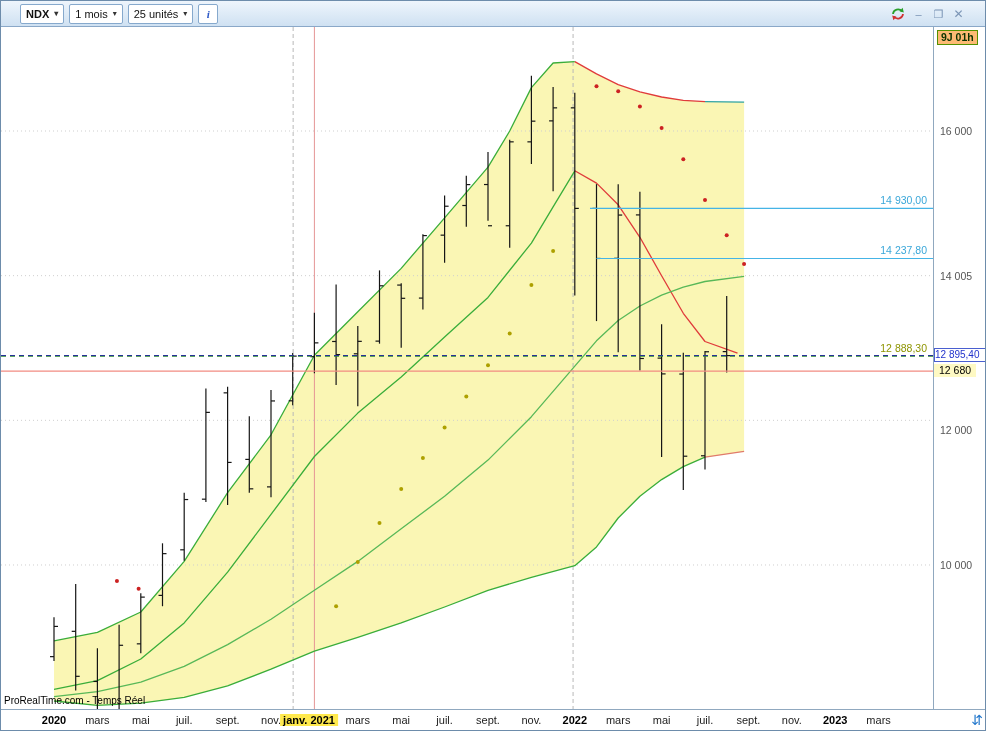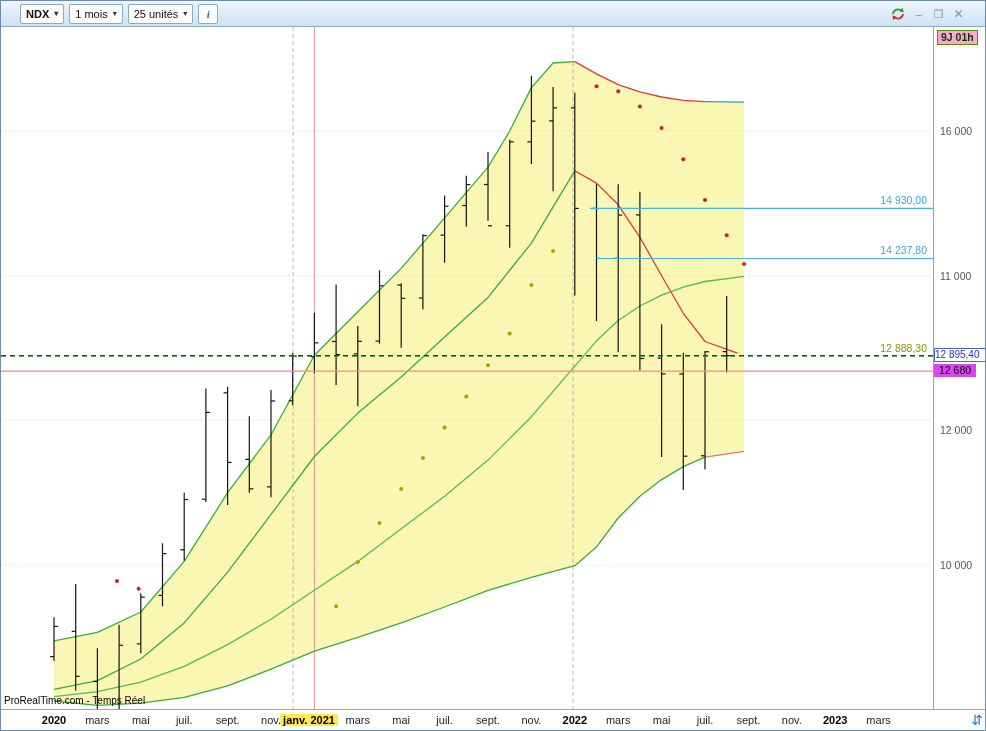--- a/index.html
+++ b/index.html
@@ -20,25 +20,25 @@
   .winctl.close{font-size:12px;}
   
   #chart-region{position:absolute;left:0;top:26px;width:932px;height:682px;background:#fff;overflow:hidden;}
   #chart-svg{position:absolute;left:0;top:0;}
   .level-label{position:absolute;right:6px;font-size:10.5px;line-height:12px;white-space:nowrap;}
   #watermark{position:absolute;left:3px;top:668px;font-size:10px;color:#000;white-space:nowrap;}
   
   #y-axis{position:absolute;left:932px;top:26px;width:54px;height:682px;background:#fff;
     border-left:1px solid #90a8bf;box-sizing:border-box;}
   .y-tick{position:absolute;left:6px;font-size:10.5px;color:#555;white-space:nowrap;}
-  #countdown-badge{position:absolute;top:3px;left:3px;background:#f9a8d4;border:1px solid #559000;
+  #countdown-badge{position:absolute;top:3px;left:3px;background:#fdba74;border:1px solid #559000;
     color:#0c3300;font-size:10.5px;font-weight:bold;padding:0 3px;line-height:13px;white-space:nowrap;}
   #last-price-badge{position:absolute;top:321px;left:0;right:1px;background:#fff;border:1px solid #4a5fd0;
     color:#2233cc;font-size:10px;line-height:12px;text-align:left;white-space:nowrap;}
-  #alert-badge{position:absolute;top:337px;left:0;background:#d946ef;color:#000;font-size:10.5px;
+  #alert-badge{position:absolute;top:337px;left:0;background:#fef9c3;color:#000;font-size:10.5px;
     line-height:13px;padding:0 5px;white-space:nowrap;}
   
   #x-axis{position:absolute;left:0;top:708px;width:986px;height:23px;background:#fff;
     border-top:1px solid #90a8bf;box-sizing:border-box;}
   .x-label{position:absolute;top:4px;font-size:11px;color:#222;transform:translateX(-50%);white-space:nowrap;}
   .x-label.bold{font-weight:bold;color:#000;}
   .x-label.highlight{background:#ffe94d;padding:0 3px;font-weight:bold;}
   #axis-tool{position:absolute;right:4px;top:2px;font-size:14px;color:#2277cc;cursor:default;}
 </style>
 </head>
@@ -227,21 +227,21 @@
   <div class="level-label" style="top: 167.397px; color: rgb(58, 167, 217);">14 930,00</div>
       <div class="level-label" style="top: 217.466px; color: rgb(58, 167, 217);">14 237,80</div>
       <div class="level-label" style="top: 315.08px; color: rgb(142, 148, 0);">12 888,30</div>
     </div>
 
   <div id="y-axis">
     <div id="countdown-badge">9J 01h</div>
     <div id="last-price-badge">12 895,40</div>
     <div id="alert-badge">12 680</div>
   <div class="y-tick" style="top: 98px;">16 000</div>
-      <div class="y-tick" style="top: 242.667px;">11 000</div>
+      <div class="y-tick" style="top: 242.667px;">14 005</div>
       <div class="y-tick" style="top: 397px;">12 000</div>
       <div class="y-tick" style="top: 532px;">10 000</div>
     </div>
 
   <div id="x-axis">
     <span id="axis-tool">⇵</span>
   <span class="x-label bold" style="left: 53px;">2020</span>
       <span class="x-label" style="left: 96.4px;">mars</span>
       <span class="x-label" style="left: 139.8px;">mai</span>
       <span class="x-label" style="left: 183.2px;">juil.</span>

